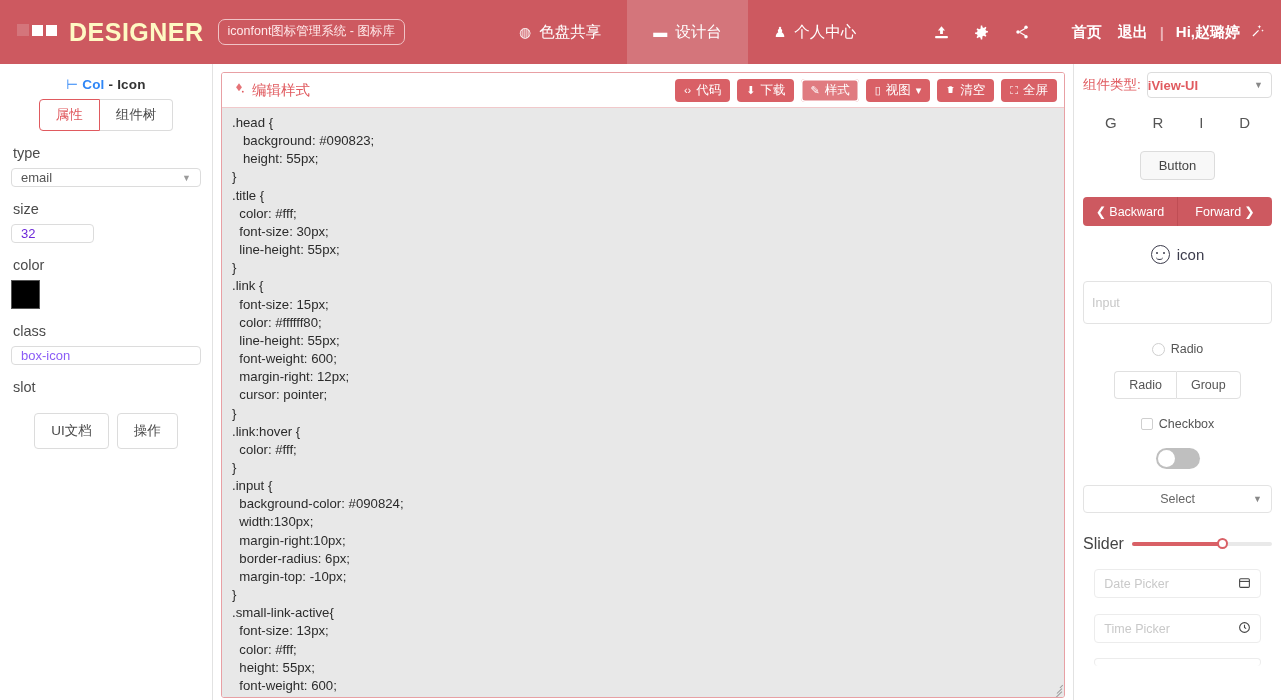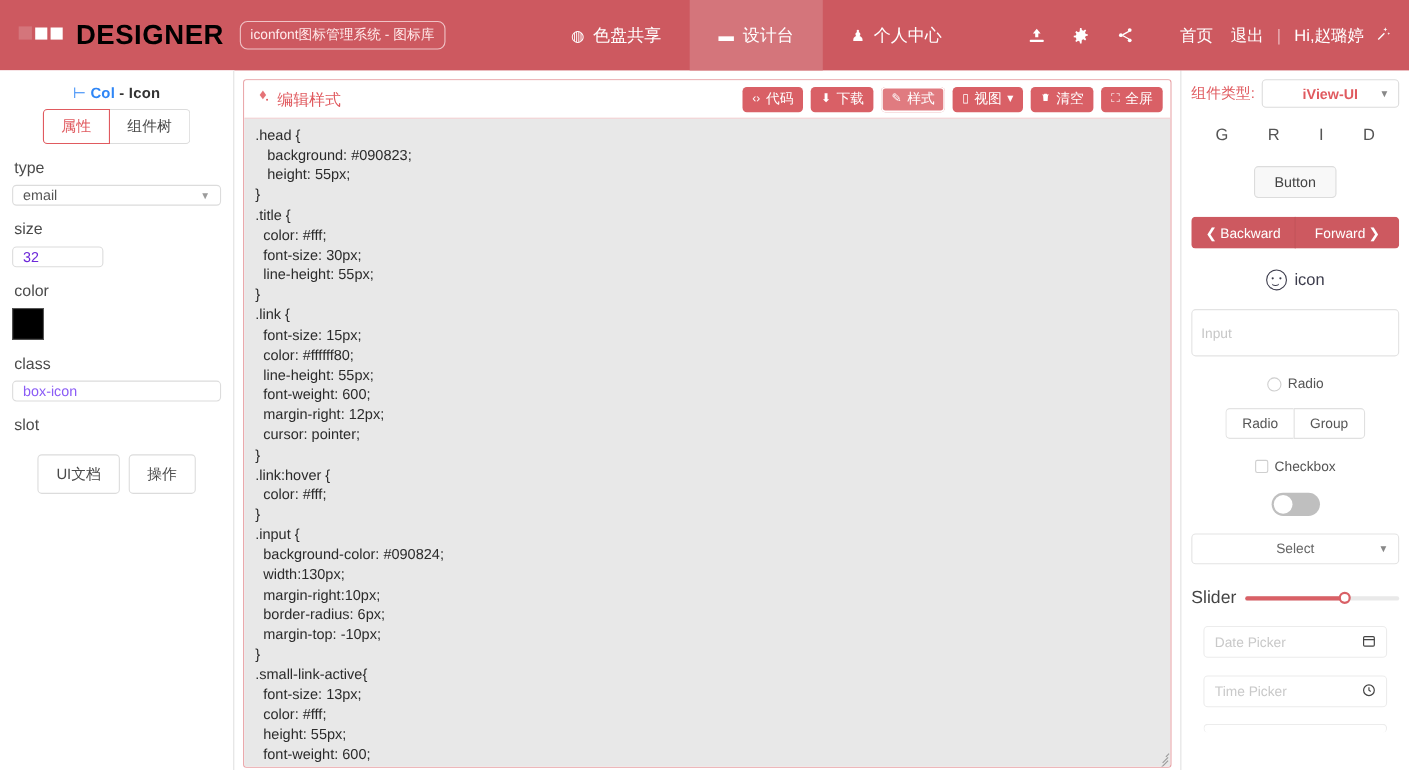--- a/index.html
+++ b/index.html
@@ -18,21 +18,21 @@
     display:flex; align-items:center;
     position:relative;
   }
   .logo-squares {
     display:flex; align-items:flex-end; gap:3px;
     margin-left:17px; margin-bottom:14px; height:22px;
   }
   .logo-squares i { display:block; width:11px; height:11px; background:#fff; }
   .logo-squares i.dim { background:#d4757b; width:12px; height:12px; }
   .brand {
-    color:#000000; font-size:25px; font-weight:bold;
+    color:#fef9c3; font-size:25px; font-weight:bold;
     letter-spacing:.5px; margin-left:12px;
     font-family:"Liberation Sans", sans-serif;
   }
   .sys-chip {
     margin-left:14px; border:1px solid #f0c3c6; border-radius:7px;
     color:#ffe9ea; font-size:12.5px; padding:5px 9px 6px; line-height:1;
     white-space:nowrap;
   }
   .nav {
     display:flex; align-items:stretch; height:64px;
@@ -41,21 +41,21 @@
   .nav-item {
     display:flex; align-items:center; gap:8px;
     padding:0 26px; color:#fff; font-size:15.5px;
     cursor:pointer; height:64px;
   }
   .nav-item.active { background:#d4757b; }
   .nav-ic { font-size:14px; display:inline-block; line-height:1; }
 
   .header-right {
     margin-left:auto; display:flex; align-items:center;
-    gap:0; padding-right:16px; height:56px;
+    gap:0; padding-right:16px; height:56px;font-weight:bold;
   }
   .h-icon {
     width:40px; height:64px; display:flex; align-items:center;
     justify-content:center; color:#fff; cursor:pointer;
   }
   .h-links { display:flex; align-items:center; color:#fff; font-size:15px; gap:0; margin-left:22px;}
   .h-links span { padding:0 8px; cursor:pointer; white-space:nowrap; }
   .h-links .sep { color:#ebb3b7; cursor:default; padding:0 4px;}
   .h-links .greet { cursor:default; }
   .magic { color:#fff; font-size:14px; margin-left:2px; cursor:pointer; }
@@ -164,21 +164,21 @@
   
   .right {
     width:208px; min-width:208px; height:636px;
     border-left:1px solid #e2e2e2; background:#fff;
     padding:8px 9px 0 9px; overflow:hidden;
   }
   .rp-top { display:flex; align-items:center; gap:6px; margin-bottom:16px; }
   .rp-label { color:#e05a5f; font-size:13.5px; white-space:nowrap; }
   .rp-select {
     flex:1; height:26px; border:1px solid #dcdcdc; border-radius:4px;
-    display:flex; align-items:center; justify-content:center;
+    display:flex; align-items:center; 
     color:#e05a5f; font-size:13px; font-weight:bold; position:relative;
     background:#fff; cursor:pointer;
   }
   .rp-select .caret { position:absolute; right:8px; color:#888; font-size:9px; font-weight:normal;}
   .grid-row {
     display:flex; justify-content:space-around; color:#555;
     font-size:15px; margin:6px 4px 20px 4px;
   }
   .rp-center { display:flex; justify-content:center; }
   .btn-plain {

